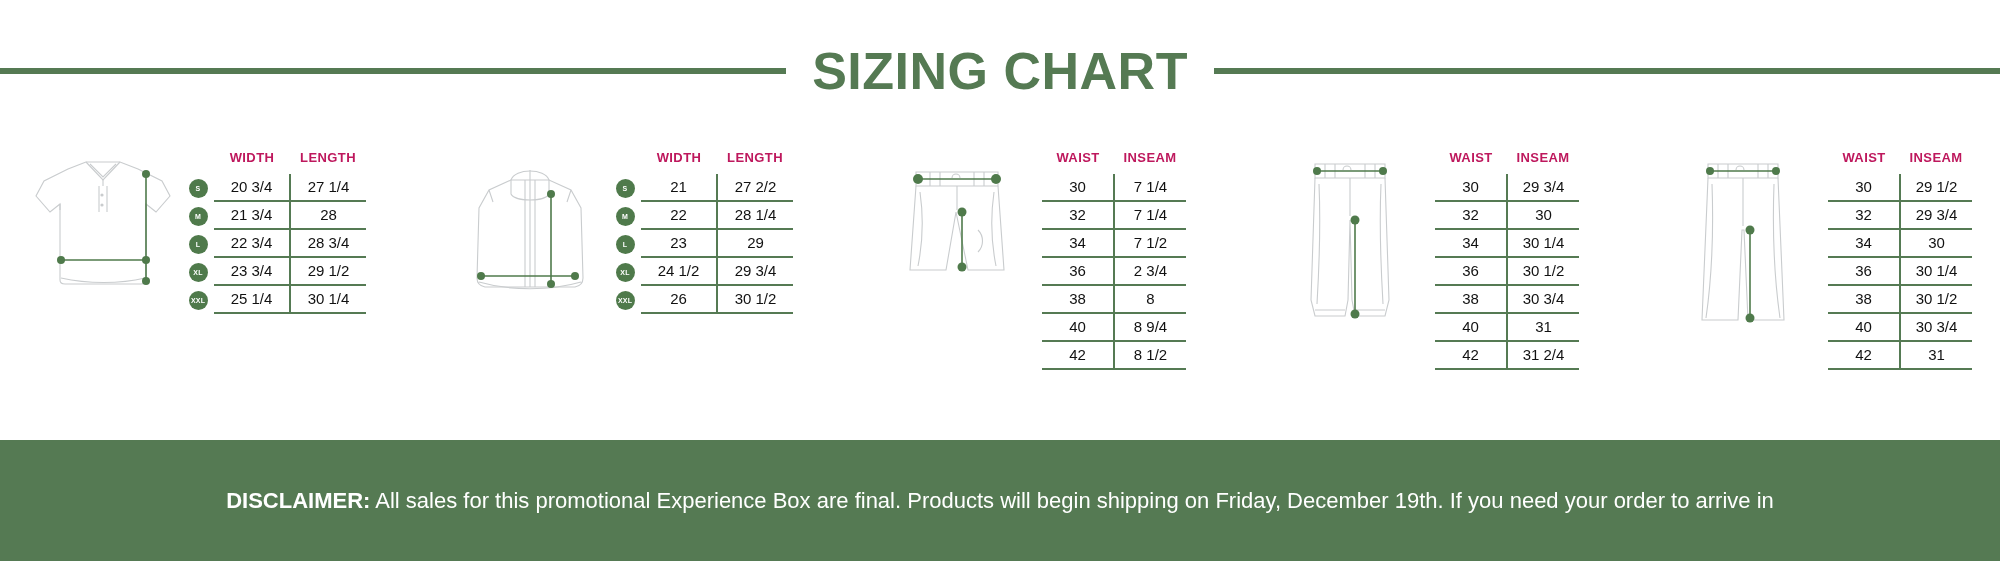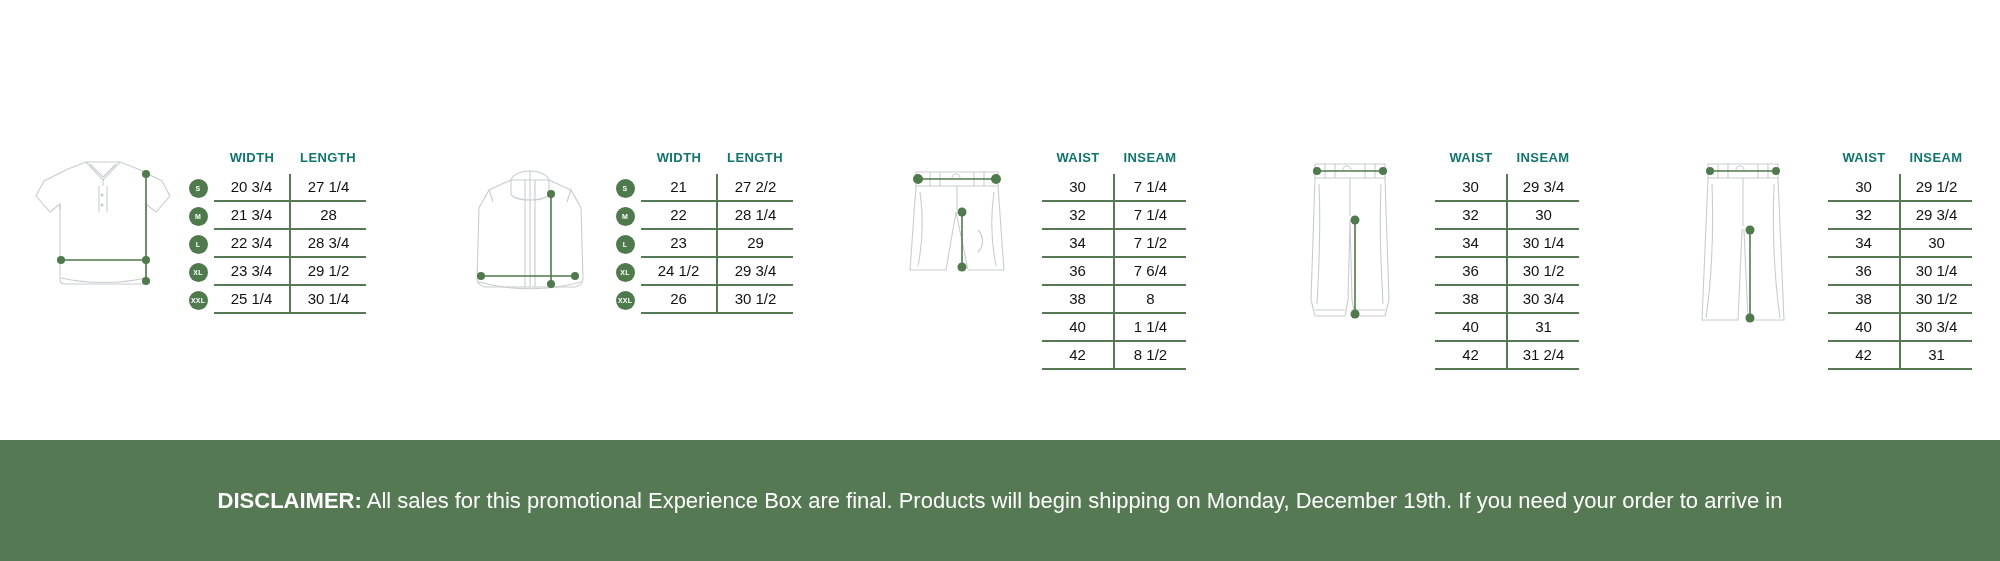--- a/index.html
+++ b/index.html
@@ -31,21 +31,21 @@
     display: flex; align-items: flex-start; justify-content: space-between;
     padding: 0 28px;
   }
   .panel { display: flex; align-items: flex-start; gap: 10px; }
   .figure { width: 150px; height: 190px; flex: 0 0 auto; position: relative; }
   .figure svg { width: 100%; height: 100%; display: block; }
 
   
   .size-table { border-collapse: collapse; }
   .size-table th {
-    font-size: 13px; font-weight: 700; color: #0f766e;
+    font-size: 13px; font-weight: 700; color: #be185d;
     letter-spacing: 0.4px; padding: 0 0 9px 0; text-align: center;
     font-family: "Liberation Sans", sans-serif;
   }
   .size-table th.badge-head { width: 22px; padding: 0; }
   .size-table td {
     font-size: 15px; color: #111; text-align: center;
     padding: 4px 0 5px 0;
     border-bottom: 2.5px solid #557A53;
     font-family: "Liberation Sans", sans-serif;
     white-space: nowrap;
@@ -75,20 +75,25 @@
     font-size: 22px; line-height: 1.42; font-weight: 400;
     font-family: "Liberation Sans", sans-serif; max-width: 1880px;
   }
   .disclaimer .lead { font-weight: 700; text-align: center; }
 </style>
 </head>
 <body>
 
 <div class="page">
 
+  <div class="title-band">
+    <div class="rule left"></div>
+    <div class="chart-title">SIZING CHART</div>
+    <div class="rule right"></div>
+  </div>
 
   <div class="panels">
 
     <div class="panel">
       <div class="figure">
         <svg viewBox="0 0 150 190" xmlns="http://www.w3.org/2000/svg">
           <g fill="none" stroke="#c9ccce" stroke-width="1.1">
             <path d="M58 12 L40 19 L16 31 L8 46 L22 62 L32 54 L32 130 C32 133 34 134 37 134 L113 134 C116 134 118 133 118 130 L118 54 L128 62 L142 46 L134 31 L110 19 L92 12 Z"></path>
             <path d="M58 12 L75 30 L92 12"></path>
             <path d="M62 14 L75 27 L88 14"></path>
@@ -244,29 +249,29 @@
           <tr>
             <td class="c1">32</td>
             <td>7 1/4</td>
           </tr>
           <tr>
             <td class="c1">34</td>
             <td>7 1/2</td>
           </tr>
           <tr>
             <td class="c1">36</td>
-            <td>7 6/4</td>
+            <td>2 3/4</td>
           </tr>
           <tr>
             <td class="c1">38</td>
             <td>8</td>
           </tr>
           <tr>
             <td class="c1">40</td>
-            <td>1 1/4</td>
+            <td>8 9/4</td>
           </tr>
           <tr>
             <td class="c1">42</td>
             <td>8 1/2</td>
           </tr>
         </tbody>
       </table>
     </div>
 
     <div class="panel">
@@ -390,16 +395,16 @@
             <td class="c1">42</td>
             <td>31</td>
           </tr>
         </tbody>
       </table>
     </div>
 
   </div>
 
   <div class="disclaimer">
-    <p><span class="lead">DISCLAIMER:</span><span> All sales for this promotional Experience Box are final. Products will begin shipping on Monday, December 19th. If you need your order to arrive in</span></p>
+    <p><span class="lead">DISCLAIMER:</span><span> All sales for this promotional Experience Box are final. Products will begin shipping on Friday, December 19th. If you need your order to arrive in</span></p>
   </div>
 
 </div>
 
 </body></html>

